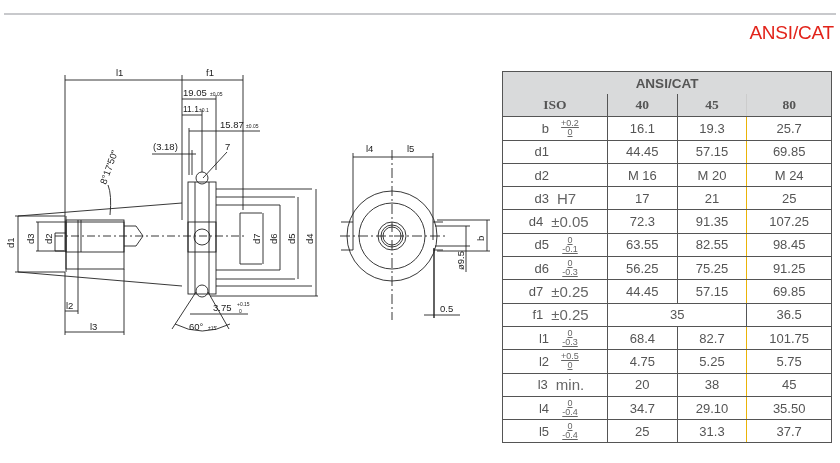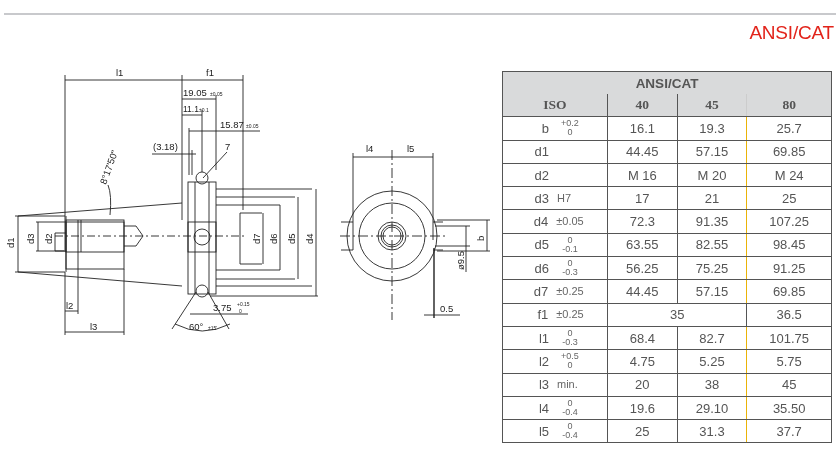--- a/index.html
+++ b/index.html
@@ -11,24 +11,24 @@
   table.spec{position:absolute;left:502px;top:71px;width:330px;border-collapse:collapse;font-size:13px;color:#555;}
   table.spec td,table.spec th{border:1px solid #555;height:22.3px;padding:0;text-align:center;}
   table.spec th{background:#d9dadb;font-weight:bold;color:#555;font-size:13.5px;}
   table.spec .grp{border-bottom:none;height:22px;}
   table.spec .hrow th{border-top:none;font-family:Liberation Serif, serif;}
   table.spec .hrow th.c45{border-left:1px solid #ccc;border-right:1px solid #ccc;}
   table.spec td.v45{border-left:1px solid #ccc;border-right:1px solid #eab308;}
   td.iso{width:104px;position:relative;}
   .iso .sym{display:inline-block;min-width:22px;text-align:right;}
   .tol{display:inline-block;font-size:9px;color:#666;vertical-align:middle;margin-left:8px;line-height:9px;text-align:center;min-width:26px;text-align:left;}
-  .tol.stack span{display:block;}
+  .tol.stack span{display:block;text-decoration:underline;}
   .tol .up{text-align:center}
   .tol .lo{text-align:center}
-  .tol.single{font-size:11px;}
+  .tol.single{font-size:15px;}
   .iso-wrap{display:inline-flex;align-items:center;justify-content:center;width:100%;}
 </style>
 </head>
 <body>
 
 <div class="topline"></div>
 <div class="brand">ANSI/CAT</div>
 
 <svg class="drawing" viewBox="0 55 490 408" width="490" height="408">
   <g stroke="#222" stroke-width="0.9" fill="none">
@@ -312,21 +312,21 @@
         <td>45</td>
       </tr>
       <tr>
         <td class="iso"><span class="iso-wrap">
             <span class="sym">l4</span>
             <span class="tol stack">
               <span class="up">0</span>
               <span class="lo">-0.4</span>
             </span>
           </span></td>
-        <td>19.6</td>
+        <td>34.7</td>
         <td class="v45">29.10</td>
         <td>35.50</td>
       </tr>
       <tr>
         <td class="iso"><span class="iso-wrap">
             <span class="sym">l5</span>
             <span class="tol stack">
               <span class="up">0</span>
               <span class="lo">-0.4</span>
             </span>

